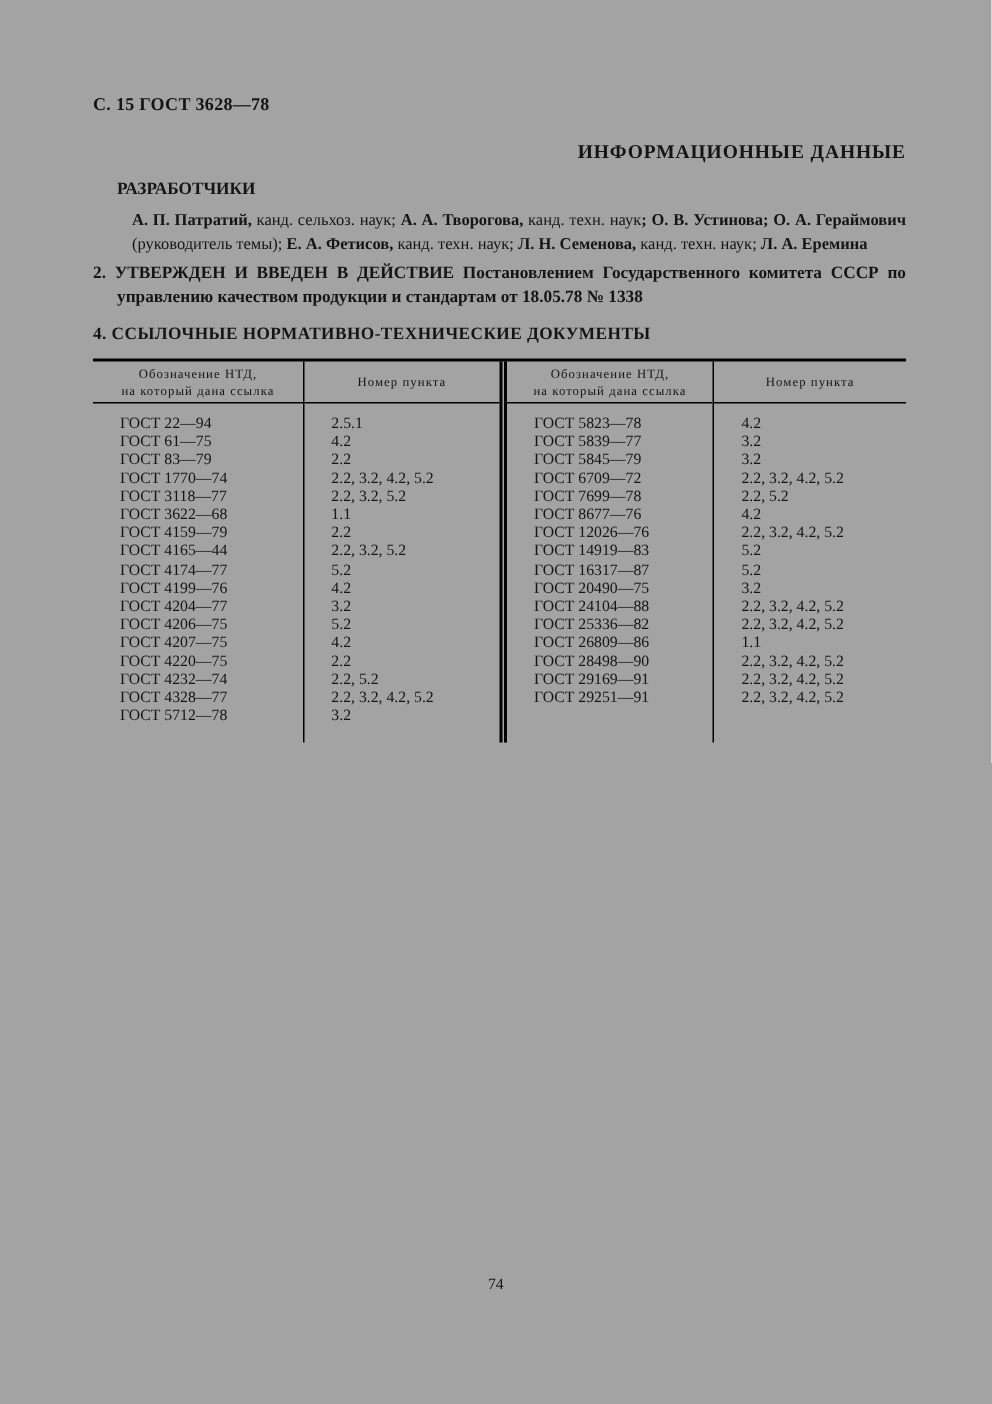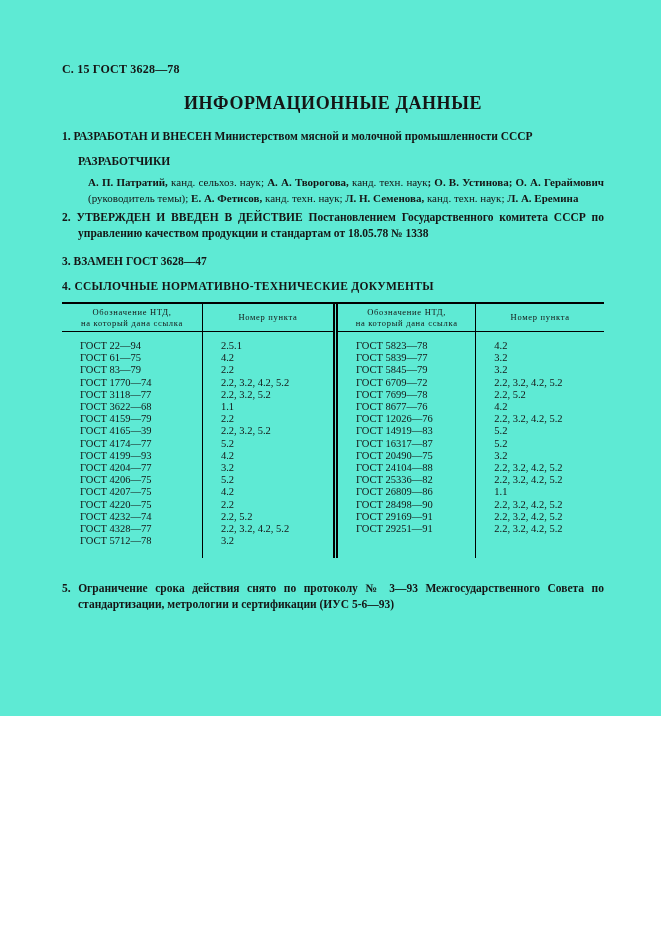--- a/index.html
+++ b/index.html
@@ -1,24 +1,24 @@
 <!DOCTYPE html>
 <html><head>
 <meta charset="utf-8">
 <style>
   * { box-sizing: border-box; }
   html, body { margin: 0; padding: 0; background: #ffffff; }
   .page {
-    width: 661px; height: 716px; position: relative; overflow: hidden;
-    background: #5eead4; color: #151515;
+    width: 661px; height: 936px; position: relative; overflow: hidden;
+    background: #a3a3a3; color: #151515;
     font-family: "Liberation Serif", "DejaVu Serif", serif;
   }
   .content { padding: 62px 57px 0 62px; }
   .doc-header { font-size: 12px; font-weight: bold; letter-spacing: .2px; }
-  .doc-title { text-align: center; font-weight: bold; font-size: 18px; letter-spacing: .6px; margin-top: 16px; }
+  .doc-title { text-align: right; font-weight: bold; font-size: 13px; letter-spacing: .6px; margin-top: 16px; }
   .item {
     font-weight: bold; font-size: 11.5px; line-height: 16px;
     text-align: justify; padding-left: 16px; text-indent: -16px;
   }
   .i1 { margin-top: 14px; }
   .dev-heading { font-weight: bold; font-size: 11.5px; margin-left: 16px; margin-top: 11px; }
   .dev-para {
     margin-left: 26px; margin-top: 8px; font-size: 11px; line-height: 15.5px;
     text-align: justify;
   }
@@ -51,48 +51,46 @@
 </head>
 <body>
 
 <div class="page">
   <div class="content">
 
     <div class="doc-header">С. 15 ГОСТ 3628—78</div>
 
     <div class="doc-title">ИНФОРМАЦИОННЫЕ ДАННЫЕ</div>
 
-    <div class="item i1">1. РАЗРАБОТАН И ВНЕСЕН Министерством мясной и молочной промышленности СССР</div>
 
     <div class="dev-heading">РАЗРАБОТЧИКИ</div>
 
     <div class="dev-para"><span class="seg-b">А. П. Патратий,</span><span> канд. сельхоз. наук; </span><span class="seg-b">А. А. Творогова,</span><span> канд. техн. наук</span><span class="seg-b">; О. В. Устинова; О. А. Гераймович</span><span> (руководитель темы); </span><span class="seg-b">Е. А. Фетисов,</span><span> канд. техн. наук; </span><span class="seg-b">Л. Н. Семенова,</span><span> канд. техн. наук; </span><span class="seg-b">Л. А. Еремина</span></div>
 
     <div class="item i2">2. УТВЕРЖДЕН И ВВЕДЕН В ДЕЙСТВИЕ Постановлением Государственного комитета СССР по управлению качеством продукции и стандартам от 18.05.78 № 1338</div>
 
-    <div class="item i3">3. ВЗАМЕН ГОСТ 3628—47</div>
 
     <div class="item i4">4. ССЫЛОЧНЫЕ НОРМАТИВНО-ТЕХНИЧЕСКИЕ ДОКУМЕНТЫ</div>
 
     <div class="ref-table">
       <div class="half half-left">
         <div class="col col-des">
           <div class="th">Обозначение НТД,
 на который дана ссылка</div>
           <div class="cells">
               <div class="cell">ГОСТ 22—94</div>
               <div class="cell">ГОСТ 61—75</div>
               <div class="cell">ГОСТ 83—79</div>
               <div class="cell">ГОСТ 1770—74</div>
               <div class="cell">ГОСТ 3118—77</div>
               <div class="cell">ГОСТ 3622—68</div>
               <div class="cell">ГОСТ 4159—79</div>
-              <div class="cell">ГОСТ 4165—39</div>
+              <div class="cell">ГОСТ 4165—44</div>
               <div class="cell">ГОСТ 4174—77</div>
-              <div class="cell">ГОСТ 4199—93</div>
+              <div class="cell">ГОСТ 4199—76</div>
               <div class="cell">ГОСТ 4204—77</div>
               <div class="cell">ГОСТ 4206—75</div>
               <div class="cell">ГОСТ 4207—75</div>
               <div class="cell">ГОСТ 4220—75</div>
               <div class="cell">ГОСТ 4232—74</div>
               <div class="cell">ГОСТ 4328—77</div>
               <div class="cell">ГОСТ 5712—78</div>
             </div>
         </div>
         <div class="col col-num">
@@ -158,19 +156,18 @@
               <div class="cell">2.2, 3.2, 4.2, 5.2</div>
               <div class="cell">1.1</div>
               <div class="cell">2.2, 3.2, 4.2, 5.2</div>
               <div class="cell">2.2, 3.2, 4.2, 5.2</div>
               <div class="cell">2.2, 3.2, 4.2, 5.2</div>
             </div>
         </div>
       </div>
     </div>
 
-    <div class="item i5">5. Ограничение срока действия снято по протоколу № 3—93 Межгосударственного Совета по стандартизации, метрологии и сертификации (ИУС 5-6—93)</div>
 
 
   </div>
 
   <div class="page-number">74</div>
 </div>
 
 </body></html>

